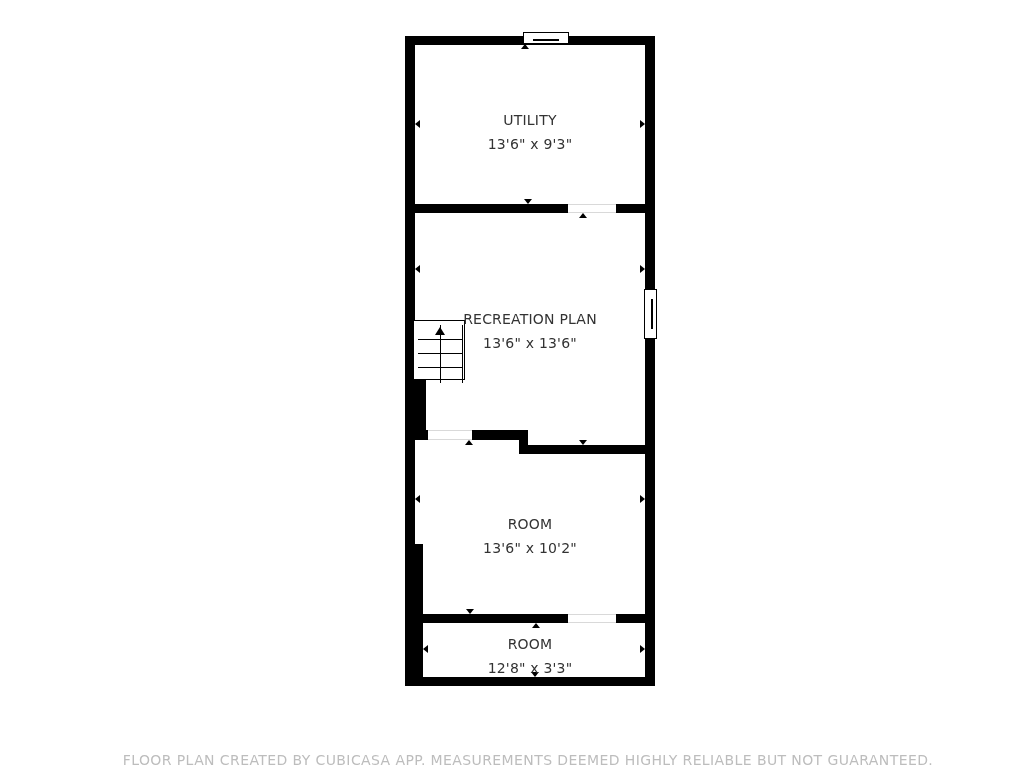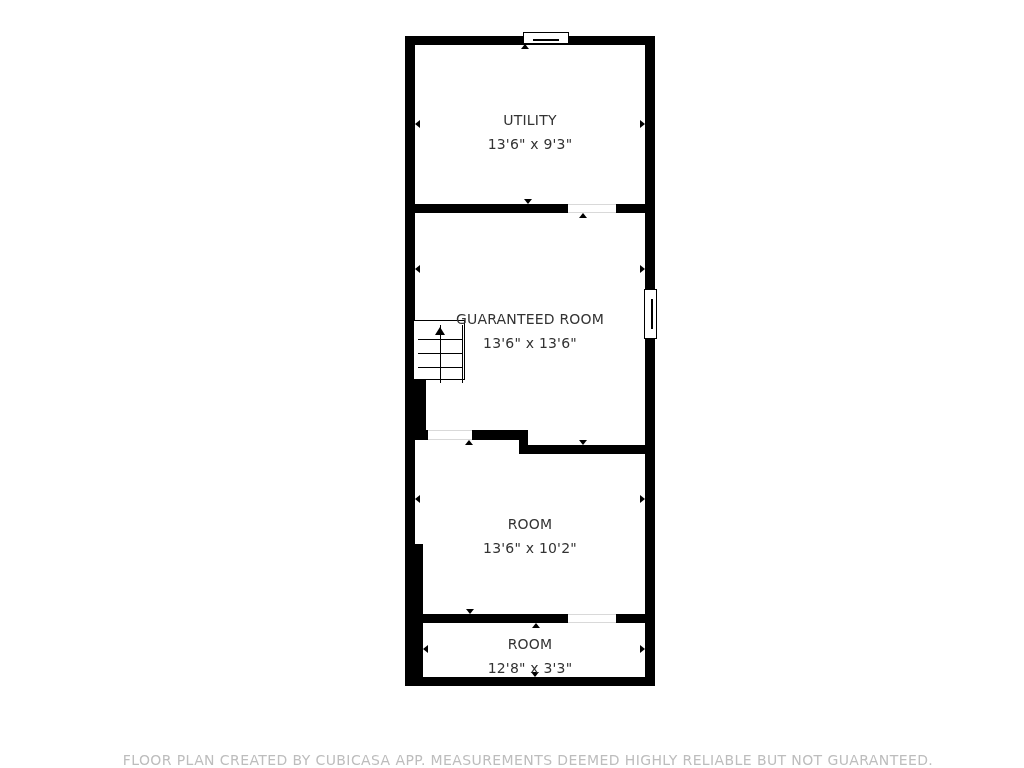--- a/index.html
+++ b/index.html
@@ -123,21 +123,21 @@
   <div class="tri tri-u" style="left:516px;top:607px;"></div>
   <div class="tri tri-l" style="left:407px;top:629px;"></div>
   <div class="tri tri-r" style="left:624px;top:629px;"></div>
   <div class="tri tri-d" style="left:515px;top:656px;"></div>
 
   <div class="room-label" style="top:90px;">
     <div>UTILITY</div>
     <div>13'6" x 9'3"</div>
   </div>
   <div class="room-label" style="top:289px;">
-    <div>GUARANTEED ROOM</div>
+    <div>RECREATION PLAN</div>
     <div>13'6" x 13'6"</div>
   </div>
   <div class="room-label" style="top:494px;">
     <div>ROOM</div>
     <div>13'6" x 10'2"</div>
   </div>
   <div class="room-label" style="top:614px;">
     <div>ROOM</div>
     <div>12'8" x 3'3"</div>
   </div>

